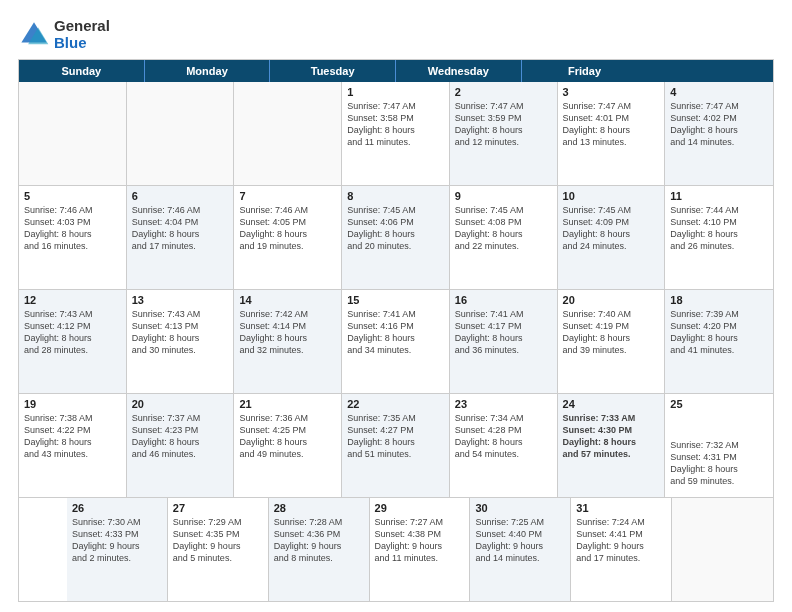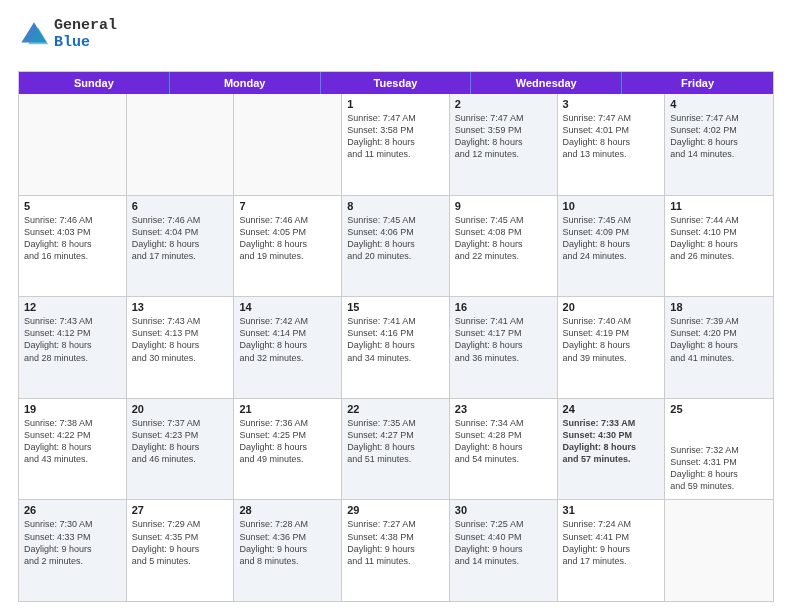--- a/index.html
+++ b/index.html
@@ -14,22 +14,21 @@
       width: 792px;
       height: 612px;
       padding: 18px 18px 10px 18px;
       display: flex;
       flex-direction: column;
     }
     .header {
       display: flex;
       justify-content: space-between;
       align-items: flex-start;
-      margin-bottom: 20px;
-      font-family: Liberation Mono, monospace;
+      margin-bottom: 8px;
     }
     .logo {
       display: flex;
       align-items: center;
       gap: 4px;
     }
     .logo-text {
       display: flex;
       flex-direction: column;
       line-height: 1.1;
@@ -61,22 +60,22 @@
       color: #555;
     }
     .calendar {
       flex: 1;
       display: flex;
       flex-direction: column;
       border: 1px solid #ccc;
     }
     .cal-header-row {
       display: grid;
-      grid-template-columns: repeat(5, 1fr);
-      background: #6d28d9;
+      grid-template-columns: repeat(6, 1fr);
+      background: #0c4a6e;
     }
     .cal-header-cell {
       color: #fff;
       font-size: 11px;
       font-weight: bold;
       text-align: center;
       padding: 5px 2px;
       border-right: 1px solid #4a8dd5;
     }
     .cal-header-cell:last-child { border-right: none; }
@@ -84,21 +83,21 @@
       flex: 1;
       display: flex;
       flex-direction: column;
     }
     .cal-week {
       display: grid;
       grid-template-columns: repeat(7, 1fr);
       flex: 1;
       border-bottom: 1px solid #ccc;
     }
-    .cal-week:last-child { border-bottom: none; }
+    .cal-week:last-child { border-bottom: none; margin-left: 48px; }
     .cal-cell {
       border-right: 1px solid #ccc;
       padding: 4px 5px;
       font-size: 9.2px;
       color: #333;
       vertical-align: top;
       min-height: 0;
       background: #fff;
     }
     .cal-cell:last-child { border-right: none; }

